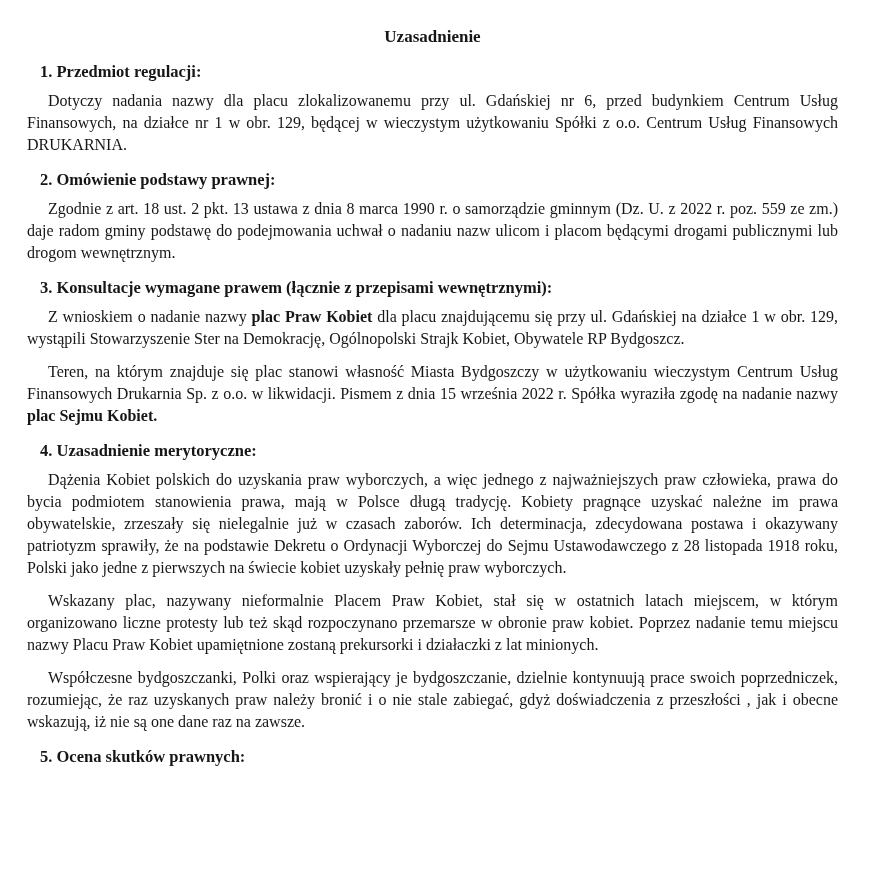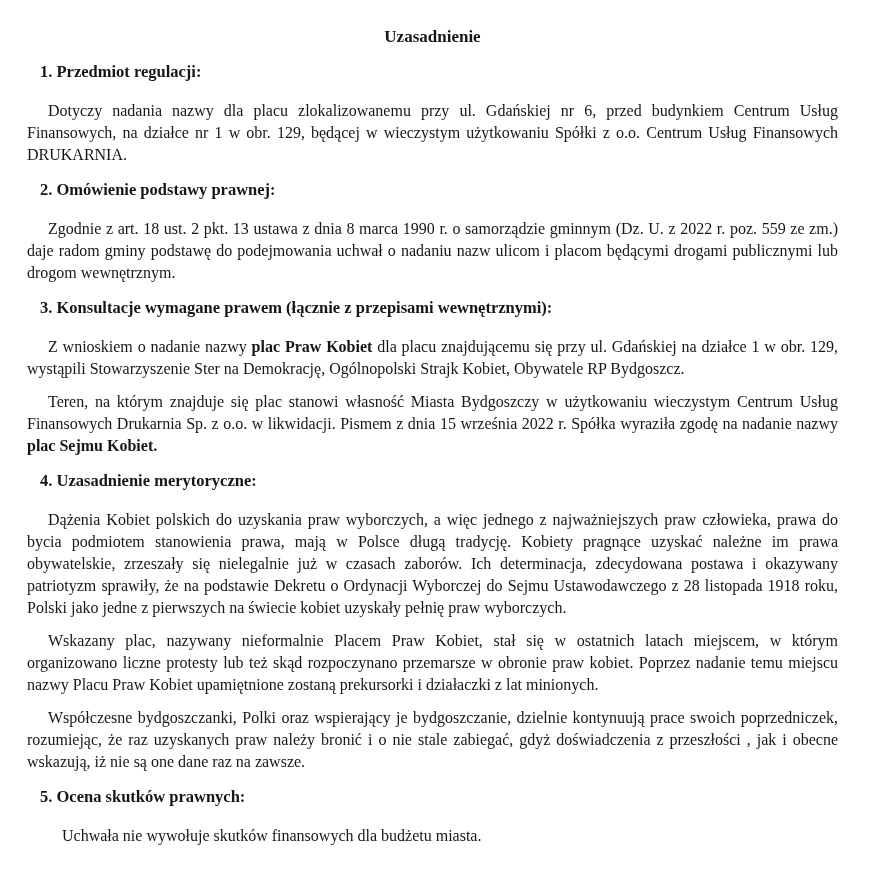--- a/index.html
+++ b/index.html
@@ -33,21 +33,21 @@
     font-size: 16.5px;
     font-weight: bold;
     line-height: 22px;
   }
   p.para {
     margin: 11px 0 0 0;
     text-align: justify;
     text-indent: 21px;
   }
   p.para.first {
-    margin-top: 17px;
+    margin-top: 7px;
   }
   p.para.wide-indent {
     text-indent: 35px;
   }
   b { font-weight: bold; }
 </style>
 </head>
 <body>
 
 <div class="page">
@@ -67,16 +67,15 @@
         <p class="para"><span>Teren, na którym znajduje się plac stanowi własność Miasta Bydgoszczy w użytkowaniu wieczystym Centrum Usług Finansowych Drukarnia Sp. z o.o. w likwidacji. Pismem z dnia 15 września 2022 r. Spółka wyraziła zgodę na nadanie nazwy </span><b>plac Sejmu Kobiet.</b></p>
       </section>
       <section class="sec">
         <h2 class="heading"><b>4. Uzasadnienie merytoryczne:</b></h2>
         <p class="para first"><span>Dążenia Kobiet polskich do uzyskania praw wyborczych, a więc jednego z najważniejszych praw człowieka, prawa do bycia podmiotem stanowienia prawa, mają w Polsce długą tradycję. Kobiety pragnące uzyskać należne im prawa obywatelskie, zrzeszały się nielegalnie już w czasach zaborów. Ich determinacja, zdecydowana postawa i okazywany patriotyzm sprawiły, że na podstawie Dekretu o Ordynacji Wyborczej do Sejmu Ustawodawczego z 28 listopada 1918 roku, Polski jako jedne z pierwszych na świecie kobiet uzyskały pełnię praw wyborczych.</span></p>
         <p class="para"><span>Wskazany plac, nazywany nieformalnie Placem Praw Kobiet, stał się w ostatnich latach miejscem, w którym organizowano liczne protesty lub też skąd rozpoczynano przemarsze w obronie praw kobiet. Poprzez nadanie temu miejscu nazwy Placu Praw Kobiet upamiętnione zostaną prekursorki i działaczki z lat minionych.</span></p>
         <p class="para"><span>Współczesne bydgoszczanki, Polki oraz wspierający je bydgoszczanie, dzielnie kontynuują prace swoich poprzedniczek, rozumiejąc, że raz uzyskanych praw należy bronić i o nie stale zabiegać, gdyż doświadczenia z przeszłości , jak i obecne wskazują, iż nie są one dane raz na zawsze.</span></p>
       </section>
       <section class="sec">
         <h2 class="heading"><b>5. Ocena skutków prawnych:</b></h2>
-        <p class="para first wide-indent"><span>Uchwała nie wywołuje skutków finansowych dla budżetu miasta.</span></p>
       </section>
     </div>
 </div>
 
 </body></html>

